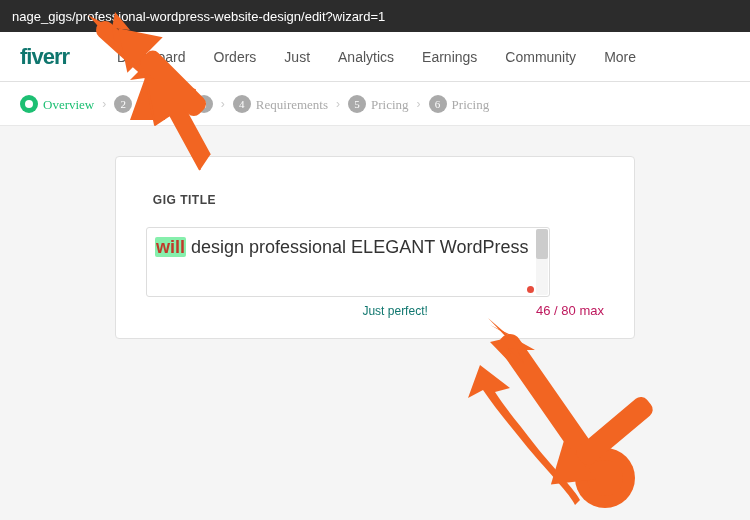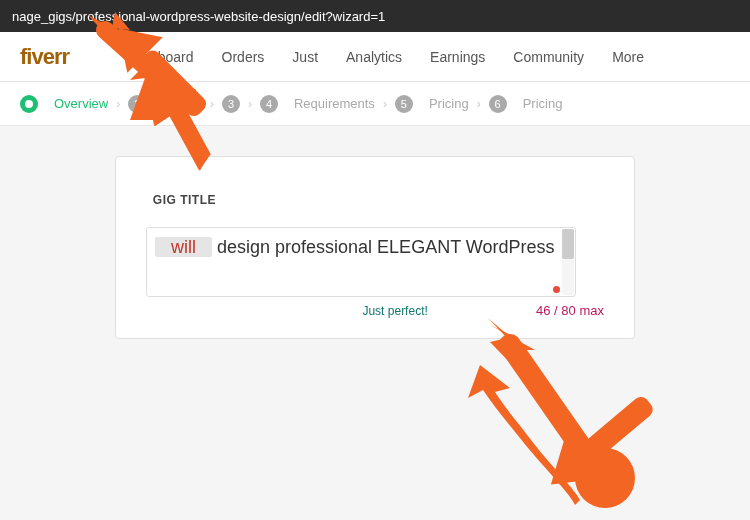--- a/index.html
+++ b/index.html
@@ -27,25 +27,25 @@
       background: #fff;
       border-bottom: 1px solid #e0e0e0;
       height: 50px;
       display: flex;
       align-items: center;
       padding: 0 20px;
       gap: 28px;
     }
 
     .nav-logo {
-      color: #a16207;
+      color: #0f766e;
       font-size: 22px;
       font-weight: bold;
       letter-spacing: -1px;
-      margin-right: 28px;
+      margin-right: 20px;
     }
 
     .nav-item {
       font-size: 14px;
       color: #555;
       cursor: pointer;
       text-decoration: none;
     }
 
     
@@ -55,23 +55,24 @@
       height: 44px;
       display: flex;
       align-items: center;
       padding: 0 20px;
       gap: 6px;
       font-size: 13px;
     }
 
     .wizard-step {
       display: flex;
-      align-items: center;
-      gap: 16px;
+      align-items: flex-end;
+      gap: 5px;
       color: #aaa;
+      font-family: Liberation Serif, serif;
     }
 
     .wizard-step.active {
       color: #1dbf73;
     }
 
     .wizard-step .step-num {
       width: 18px;
       height: 18px;
       border-radius: 50%;
@@ -164,24 +165,25 @@
     .scrollbar-thumb {
       position: absolute;
       top: 0;
       width: 12px;
       height: 30px;
       background: #ccc;
       border-radius: 2px;
     }
 
     .gig-title-highlight {
-      background: #e5e5e5;
+      background: #86efac;
       color: #c0392b;
       border-radius: 2px;
-      padding: 0 16px;
+      padding: 0 1px;
+      font-weight: bold;
     }
 
     .form-footer {
       display: flex;
       justify-content: space-between;
       align-items: center;
       margin-top: 6px;
     }
 
     .form-hint {

